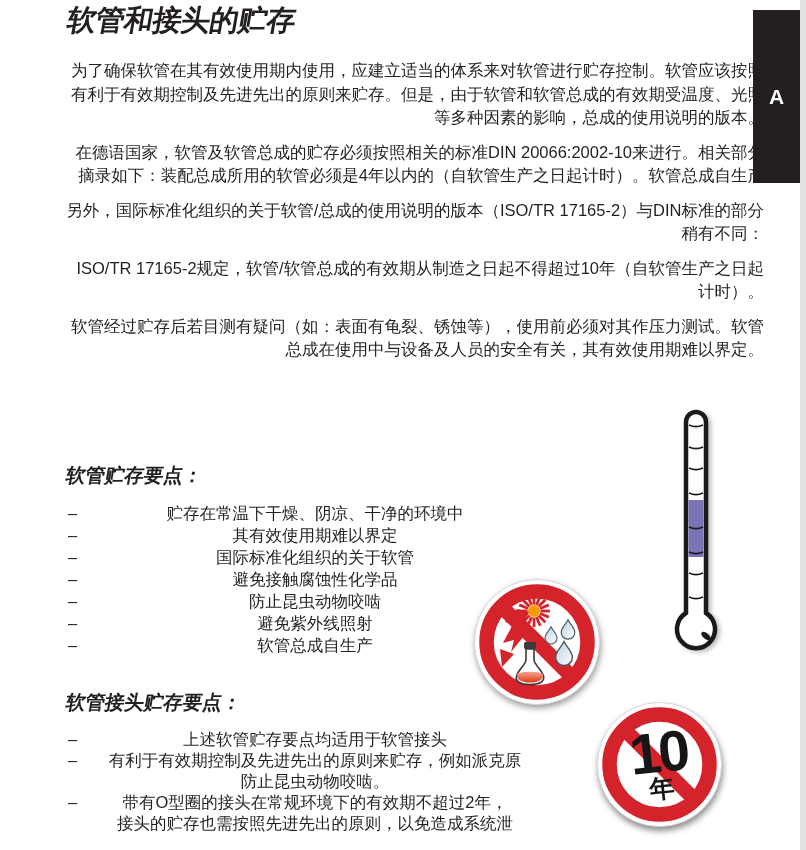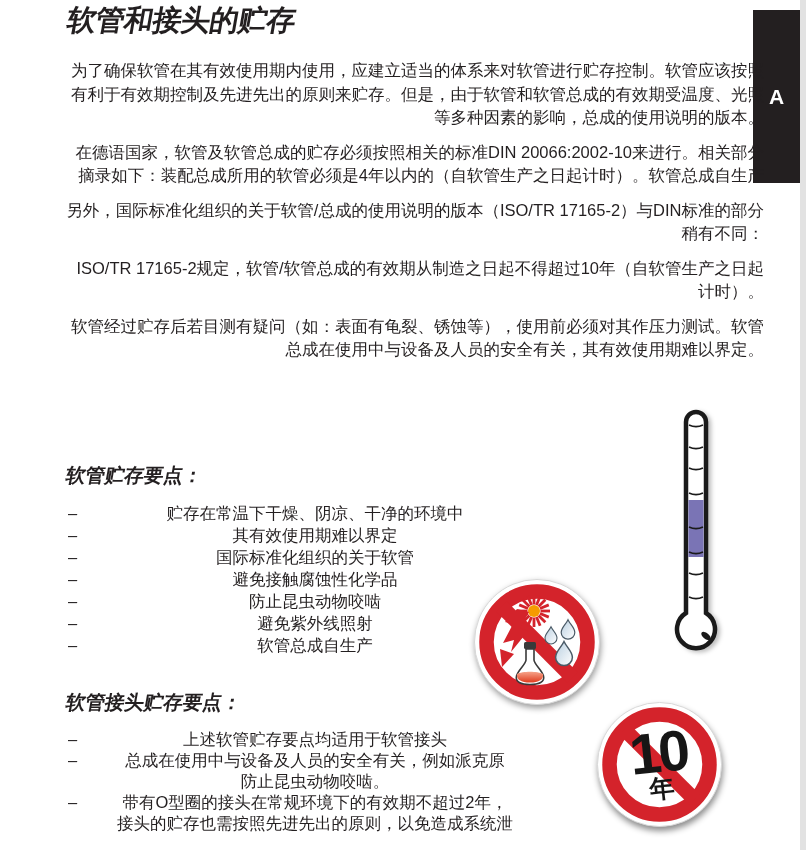--- a/index.html
+++ b/index.html
@@ -97,21 +97,21 @@
         <div class="line">软管总成自生产</div>
       </li>
     </ul>
 
   <h2 class="section-heading sh2">软管接头贮存要点：</h2>
   <ul class="points points2">
       <li class="bullet">
         <div class="line">上述软管贮存要点均适用于软管接头</div>
       </li>
       <li class="bullet">
-        <div class="line">总成在使用中与设备及人员的安全有关，例如派克原</div>
+        <div class="line">有利于有效期控制及先进先出的原则来贮存，例如派克原</div>
         <div class="line">防止昆虫动物咬啮。</div>
       </li>
       <li class="bullet">
         <div class="line">带有O型圈的接头在常规环境下的有效期不超过2年，</div>
         <div class="line">接头的贮存也需按照先进先出的原则，以免造成系统泄</div>
       </li>
     </ul>
 </div>
 
 <svg class="thermo" width="60" height="270" viewBox="0 0 60 270">

